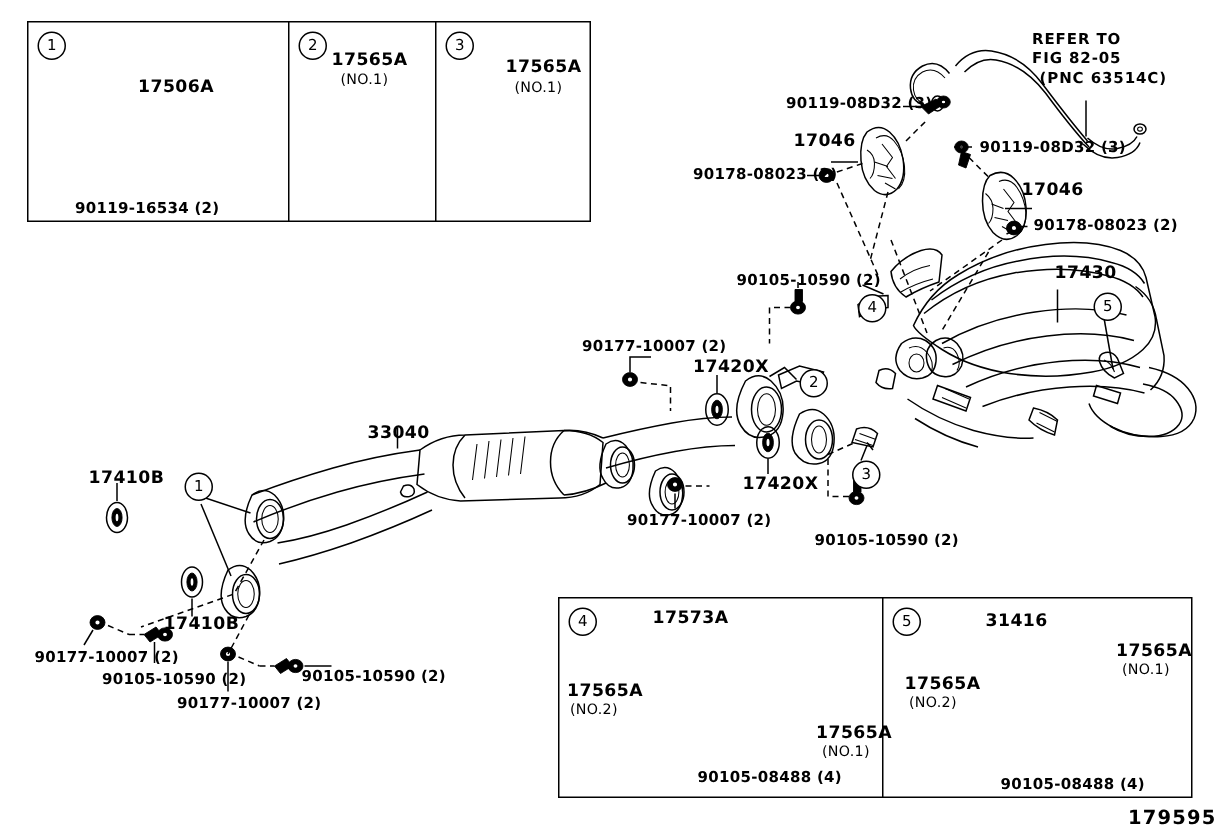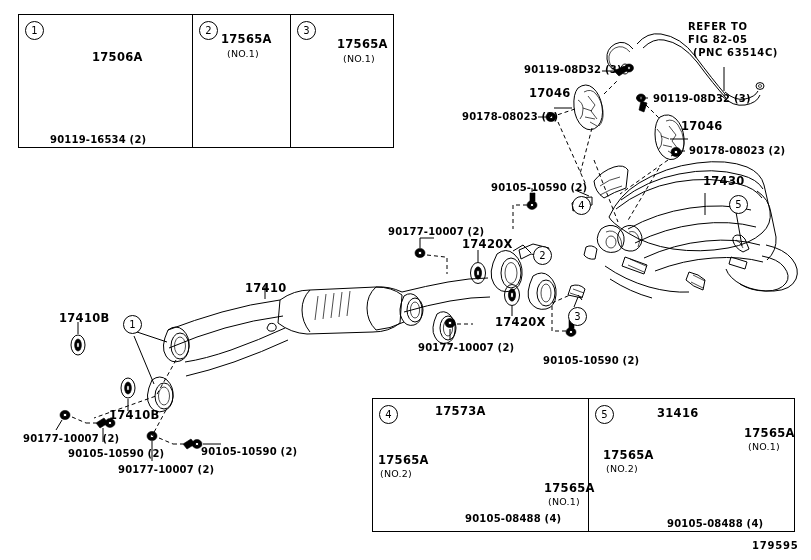--- a/index.html
+++ b/index.html
@@ -17,21 +17,21 @@
     font-size:10.5px;
     letter-spacing:0.3px;
     white-space:nowrap;
     color:#000;
     line-height:11.5px;
   }
   .lbl.sub{font-weight:normal;font-size:9.5px;letter-spacing:0.2px;}
   .lbl.big{font-size:11.5px;}
   .lbl.code{font-size:10px;letter-spacing:0.2px;}
   .lbl.refer{font-size:10px;letter-spacing:0.6px;line-height:13px;}
-  .lbl.corner{font-size:10px;letter-spacing:0.8px;font-weight:bold;}
+  .lbl.corner{font-size:13px;letter-spacing:0.8px;font-weight:bold;}
   .callout{
     position:absolute;width:17px;height:17px;border:1.3px solid #000;border-radius:50%;
     background:#fff;display:flex;align-items:center;justify-content:center;
     font-size:10px;font-weight:normal;font-family:"DejaVu Sans","Liberation Sans",sans-serif;
   }
   .panel{position:absolute;border:1.6px solid #000;background:#fff;box-sizing:border-box;}
   .vdiv{position:absolute;width:0;border-left:1.4px solid #000;}
   
   .ln{fill:none;stroke:#000;stroke-width:1;}
   .ln-thin{fill:none;stroke:#000;stroke-width:0.7;}
@@ -497,21 +497,21 @@
   <div class="lbl big" style="left:681px;top:121px;">17046</div>
   <div class="lbl code" style="left:689px;top:145px;">90178-08023 (2)</div>
 
   <div class="lbl code" style="left:491px;top:182px;">90105-10590 (2)</div>
 
   <div class="lbl big" style="left:703px;top:176px;">17430</div>
 
   <div class="lbl code" style="left:388px;top:226px;">90177-10007 (2)</div>
   <div class="lbl big" style="left:462px;top:239px;">17420X</div>
 
-  <div class="lbl big" style="left:245px;top:283px;">17410</div>
+  <div class="lbl big" style="left:245px;top:283px;">33040</div>
 
   <div class="lbl big" style="left:495px;top:317px;">17420X</div>
   <div class="lbl code" style="left:418px;top:342px;">90177-10007 (2)</div>
 
   <div class="lbl code" style="left:543px;top:355px;">90105-10590 (2)</div>
 
   <div class="lbl big" style="left:59px;top:313px;">17410B</div>
   <div class="lbl big" style="left:109px;top:410px;">17410B</div>
 
   <div class="lbl code" style="left:23px;top:433px;">90177-10007 (2)</div>

